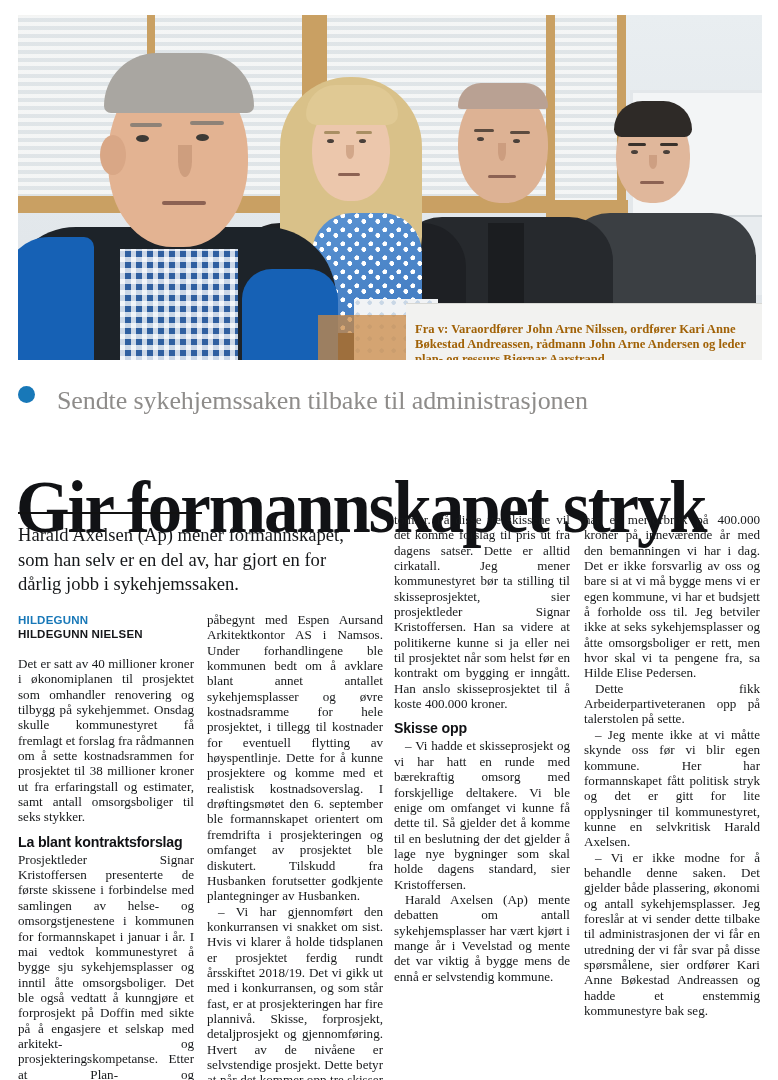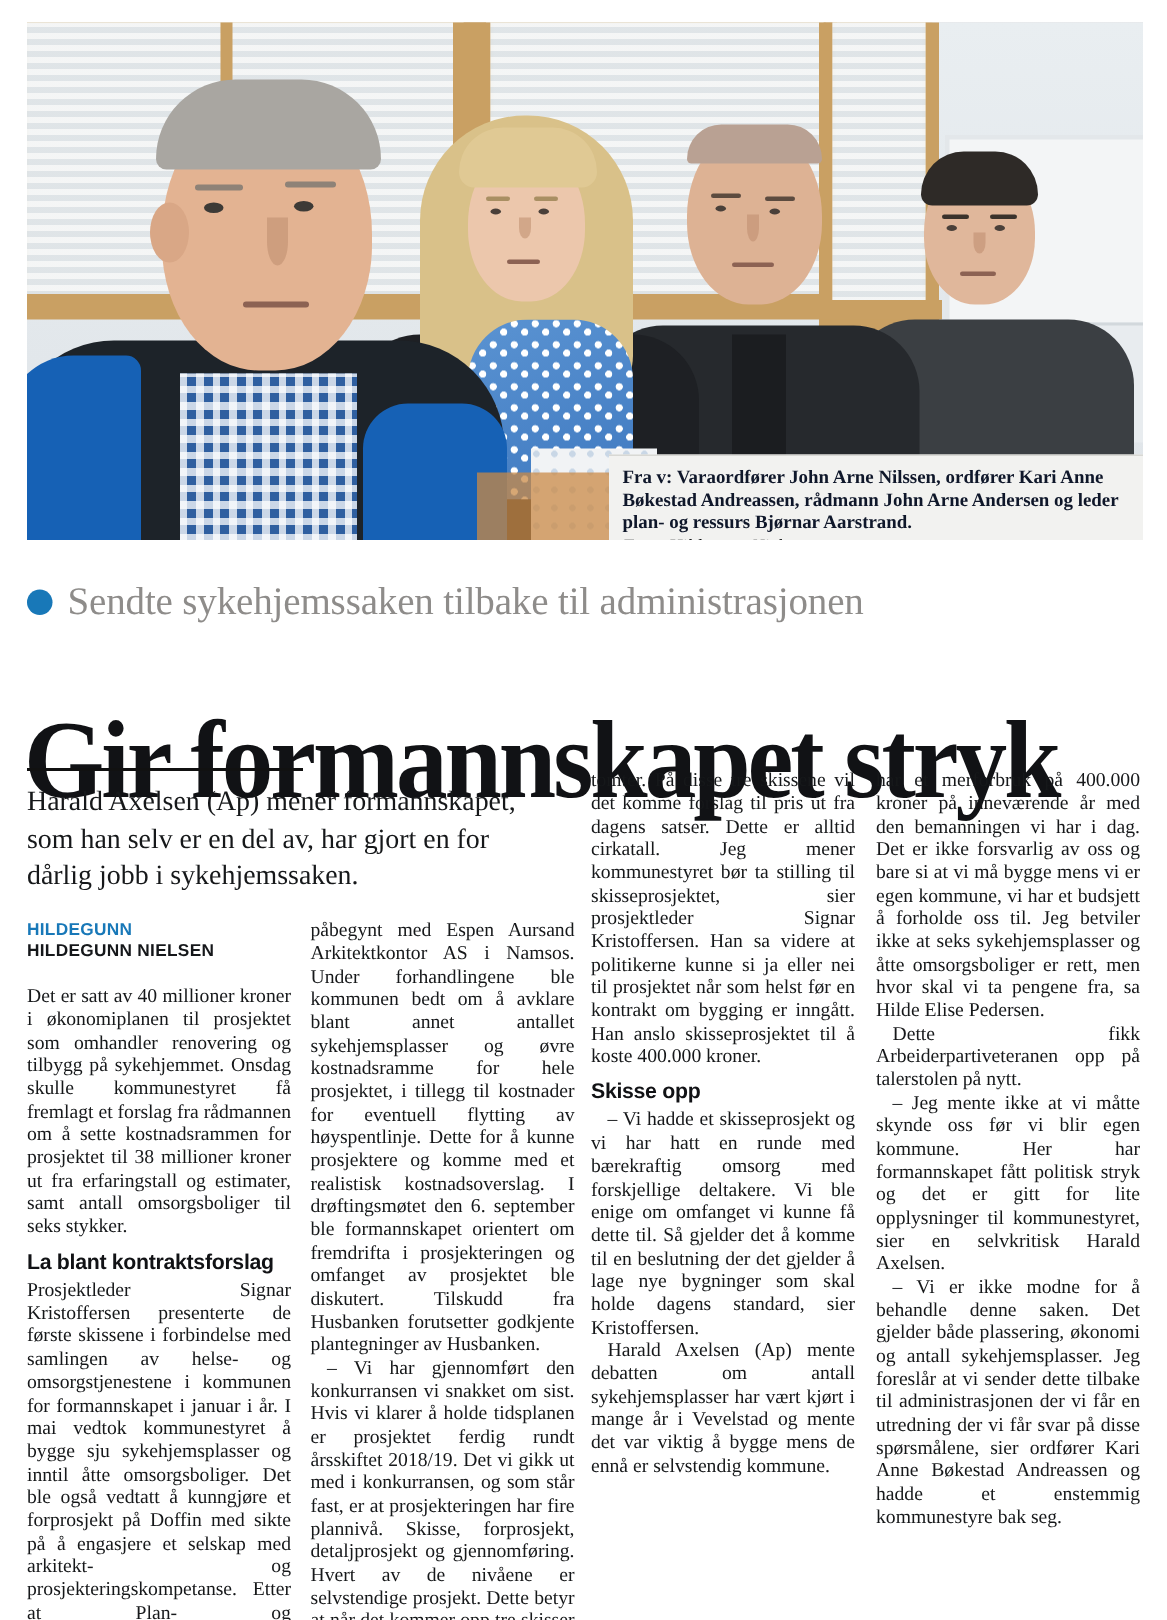--- a/index.html
+++ b/index.html
@@ -40,29 +40,29 @@
   .nose { position:absolute; width:8px; height:14px; border-radius:0 0 50% 50%; background:rgba(190,140,110,.55);}
 
   
   .caption {
     position:absolute; left:388px; top:288px; width:374px;
     background:#f2f2f0; padding:7px 9px 8px 9px;
     border-top:1px solid #d8d8d4;
   }
   .caption .c-main {
     font-family:"Liberation Serif", serif;
-    font-weight:700; font-size:12.6px; line-height:15.0px; color:#0f172a;
+    font-weight:700; font-size:12.6px; line-height:15.0px; color:#a16207;margin-top:11px;
   }
   .caption .c-photog {
     font-family:"Liberation Serif", serif;
     font-style:italic; font-size:12.4px; line-height:15px; color:#16181a; margin-top:1px;
   }
 
   
-  .kicker { position:absolute; left:18px; top:386px; width:744px; display:flex; align-items:center; gap:10px; }
+  .kicker { position:absolute; left:18px; top:386px; width:744px; display:flex; align-items:flex-start; gap:22px; }
   .kicker .dot { width:17px; height:17px; border-radius:50%; background:#1878b8; flex:0 0 auto; }
   .kicker .ktext {
     font-family:"Liberation Serif", serif;
     font-size:26px; line-height:30px; color:#8e8c8a; font-weight:400; letter-spacing:-0.1px;
   }
 
   
   .headline {
     position:absolute; left:16px; top:420px; width:748px;
     font-family:"Liberation Serif", serif;
@@ -253,18 +253,18 @@
       <p class="indent">– Vi har gjennomført den konkurransen vi snakket om sist. Hvis vi klarer å holde tidsplanen er prosjektet ferdig rundt årsskiftet 2018/19. Det vi gikk ut med i konkurransen, og som står fast, er at prosjekteringen har fire plannivå. Skisse, forprosjekt, detaljprosjekt og gjennomføring. Hvert av de nivåene er selvstendige prosjekt. Dette betyr at når det kommer opp tre skisser i løpet av en måneds tid, så blir det skisser både foran og bak når det gjelder omsorgsboliger og</p>
     </div>
   <div class="col" id="col3">
       <p>tomter. På disse tre skissene vil det komme forslag til pris ut fra dagens satser. Dette er alltid cirkatall. Jeg mener kommunestyret bør ta stilling til skisseprosjektet, sier prosjektleder Signar Kristoffersen. Han sa videre at politikerne kunne si ja eller nei til prosjektet når som helst før en kontrakt om bygging er inngått. Han anslo skisseprosjektet til å koste 400.000 kroner.</p>
       <h3 class="gapbefore">Skisse opp</h3>
       <p class="indent">– Vi hadde et skisseprosjekt og vi har hatt en runde med bærekraftig omsorg med forskjellige deltakere. Vi ble enige om omfanget vi kunne få dette til. Så gjelder det å komme til en beslutning der det gjelder å lage nye bygninger som skal holde dagens standard, sier Kristoffersen.</p>
       <p class="indent">Harald Axelsen (Ap) mente debatten om antall sykehjemsplasser har vært kjørt i mange år i Vevelstad og mente det var viktig å bygge mens de ennå er selvstendig kommune.</p>
     </div>
   <div class="col" id="col4">
     <p>har et merforbruk på 400.000 kroner på inneværende år med den bemanningen vi har i dag. Det er ikke forsvarlig av oss og bare si at vi må bygge mens vi er egen kommune, vi har et budsjett å forholde oss til. Jeg betviler ikke at seks sykehjemsplasser og åtte omsorgsboliger er rett, men hvor skal vi ta pengene fra, sa Hilde Elise Pedersen.</p>
-      <p class="indent">Dette fikk Arbeiderpartiveteranen opp på talerstolen på nytt.</p>
-      <p class="indent">– Jeg mente ikke at vi måtte skynde oss før vi blir egen kommune. Her har formannskapet fått politisk stryk og det er gitt for lite opplysninger til kommunestyret, sier en selvkritisk Harald Axelsen.</p>
+      <p class="indent">Dette fikk Arbeiderpartiveteranen opp på talerstolen på sette.</p>
+      <p class="indent">– Jeg mente ikke at vi måtte skynde oss før vi blir egen kommune. Her har formannskapet fått politisk stryk og det er gitt for lite opplysninger til kommunestyret, kunne en selvkritisk Harald Axelsen.</p>
       <p class="indent">– Vi er ikke modne for å behandle denne saken. Det gjelder både plassering, økonomi og antall sykehjemsplasser. Jeg foreslår at vi sender dette tilbake til administrasjonen der vi får en utredning der vi får svar på disse spørsmålene, sier ordfører Kari Anne Bøkestad Andreassen og hadde et enstemmig kommunestyre bak seg.</p>
   </div>
 
 </div>
 
 </body></html>

